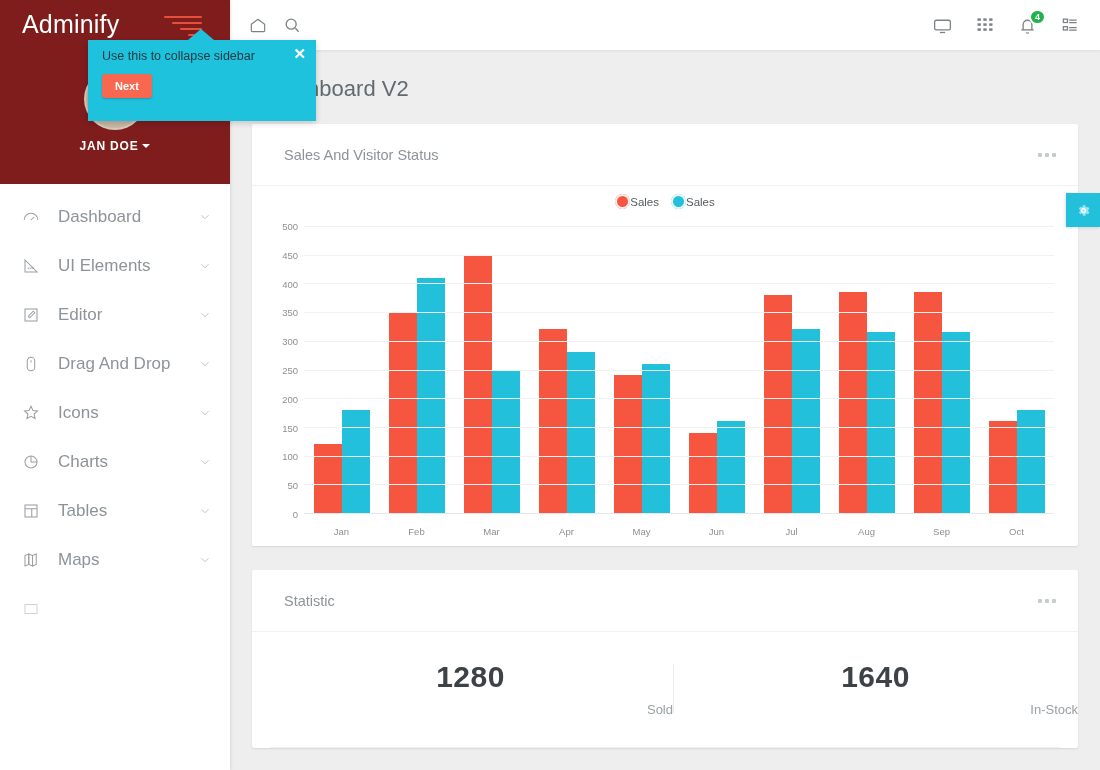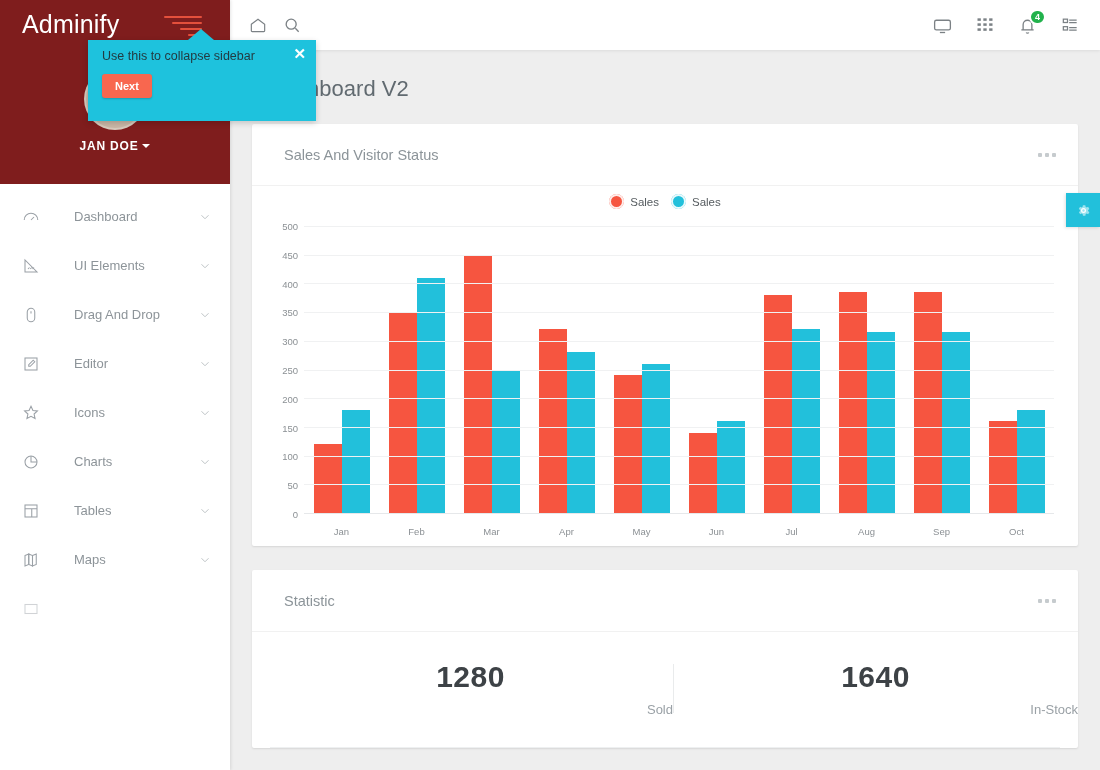--- a/index.html
+++ b/index.html
@@ -74,22 +74,22 @@
   .menu-item {
     display: flex; align-items: center;
     height: 49px; padding: 0 18px 0 22px;
     cursor: pointer;
   }
   .menu-item .m-ico {
     width: 26px; flex: 0 0 26px;
     color: #9aa0a6; display: flex; align-items: center;
   }
   .menu-item .m-label {
-    flex: 1 1 auto; margin-left: 26px;
-    color: #8d9499; font-size: 13px;
+    flex: 1 1 auto; margin-left: 10px;
+    color: #8d9499; font-size: 17px;
   }
   .menu-item .m-chev { color: #b9bec2; display: flex; }
   .menu-item.partial { opacity: .45; }
 
   
   .topbar {
     position: absolute; left: 230px; top: 0;
     width: 870px; height: 50px;
     background: #ffffff;
     display: flex; align-items: center;
@@ -134,21 +134,21 @@
   .card-title { font-size: 14.5px; color: #8c9499; margin-left: 16px; }
   .dots { margin-left: auto; display: flex; gap: 3px; cursor: pointer; }
   .dots span { width: 4px; height: 4px; background: #c6cbce; border-radius: 1px; }
 
   
   .chart-wrap { position: relative; height: 360px; padding: 14px 24px 0 18px; }
   .legend {
     position: absolute; left: 0; right: 0; top: 8px;
     display: flex; justify-content: center; align-items: center; gap: 12px;
   }
-  .legend-item { display: flex; align-items: center; gap: 6px; cursor: pointer; }
+  .legend-item { display: flex; align-items: center; cursor: pointer; }
   .legend-dot { width: 15px; height: 15px; border-radius: 50%; }
   .legend-label { font-size: 11.5px; color: #555b5f; }
 
   .plot { position: absolute; left: 18px; right: 24px; top: 40px; bottom: 0; }
   .y-axis { position: absolute; left: 0; top: 0; bottom: 32px; width: 34px; }
   .y-tick {
     position: absolute; right: 6px;
     font-size: 9.5px; color: #8b9094;
     transform: translateY(-50%);
     white-space: nowrap;
@@ -286,40 +286,40 @@
         <span class="m-chev">
           <svg width="14" height="14" viewBox="0 0 24 24" fill="none" stroke="currentColor" stroke-width="1.6">
               <path d="M6 9l6 6 6-6"></path>
             </svg>
         </span>
       </div>
 
       <div class="menu-item">
         <span class="m-ico">
           <svg width="18" height="18" viewBox="0 0 24 24" fill="none" stroke="currentColor" stroke-width="1.4">
+              <rect x="4" y="4" width="16" height="16"></rect>
+              <path d="M15 7l2 2-6 6H9v-2z"></path>
+            </svg>
+        </span>
+        <span class="m-label">Editor</span>
+        <span class="m-chev">
+          <svg width="14" height="14" viewBox="0 0 24 24" fill="none" stroke="currentColor" stroke-width="1.6">
+              <path d="M6 9l6 6 6-6"></path>
+            </svg>
+        </span>
+      </div>
+
+      <div class="menu-item">
+        <span class="m-ico">
+          <svg width="18" height="18" viewBox="0 0 24 24" fill="none" stroke="currentColor" stroke-width="1.4">
               <rect x="7" y="3" width="10" height="18" rx="5"></rect>
               <path d="M12 7v3"></path>
             </svg>
         </span>
         <span class="m-label">Drag And Drop</span>
-        <span class="m-chev">
-          <svg width="14" height="14" viewBox="0 0 24 24" fill="none" stroke="currentColor" stroke-width="1.6">
-              <path d="M6 9l6 6 6-6"></path>
-            </svg>
-        </span>
-      </div>
-
-      <div class="menu-item">
-        <span class="m-ico">
-          <svg width="18" height="18" viewBox="0 0 24 24" fill="none" stroke="currentColor" stroke-width="1.4">
-              <rect x="4" y="4" width="16" height="16"></rect>
-              <path d="M15 7l2 2-6 6H9v-2z"></path>
-            </svg>
-        </span>
-        <span class="m-label">Editor</span>
         <span class="m-chev">
           <svg width="14" height="14" viewBox="0 0 24 24" fill="none" stroke="currentColor" stroke-width="1.6">
               <path d="M6 9l6 6 6-6"></path>
             </svg>
         </span>
       </div>
 
       <div class="menu-item">
         <span class="m-ico">
           <svg width="18" height="18" viewBox="0 0 24 24" fill="none" stroke="currentColor" stroke-width="1.4">

